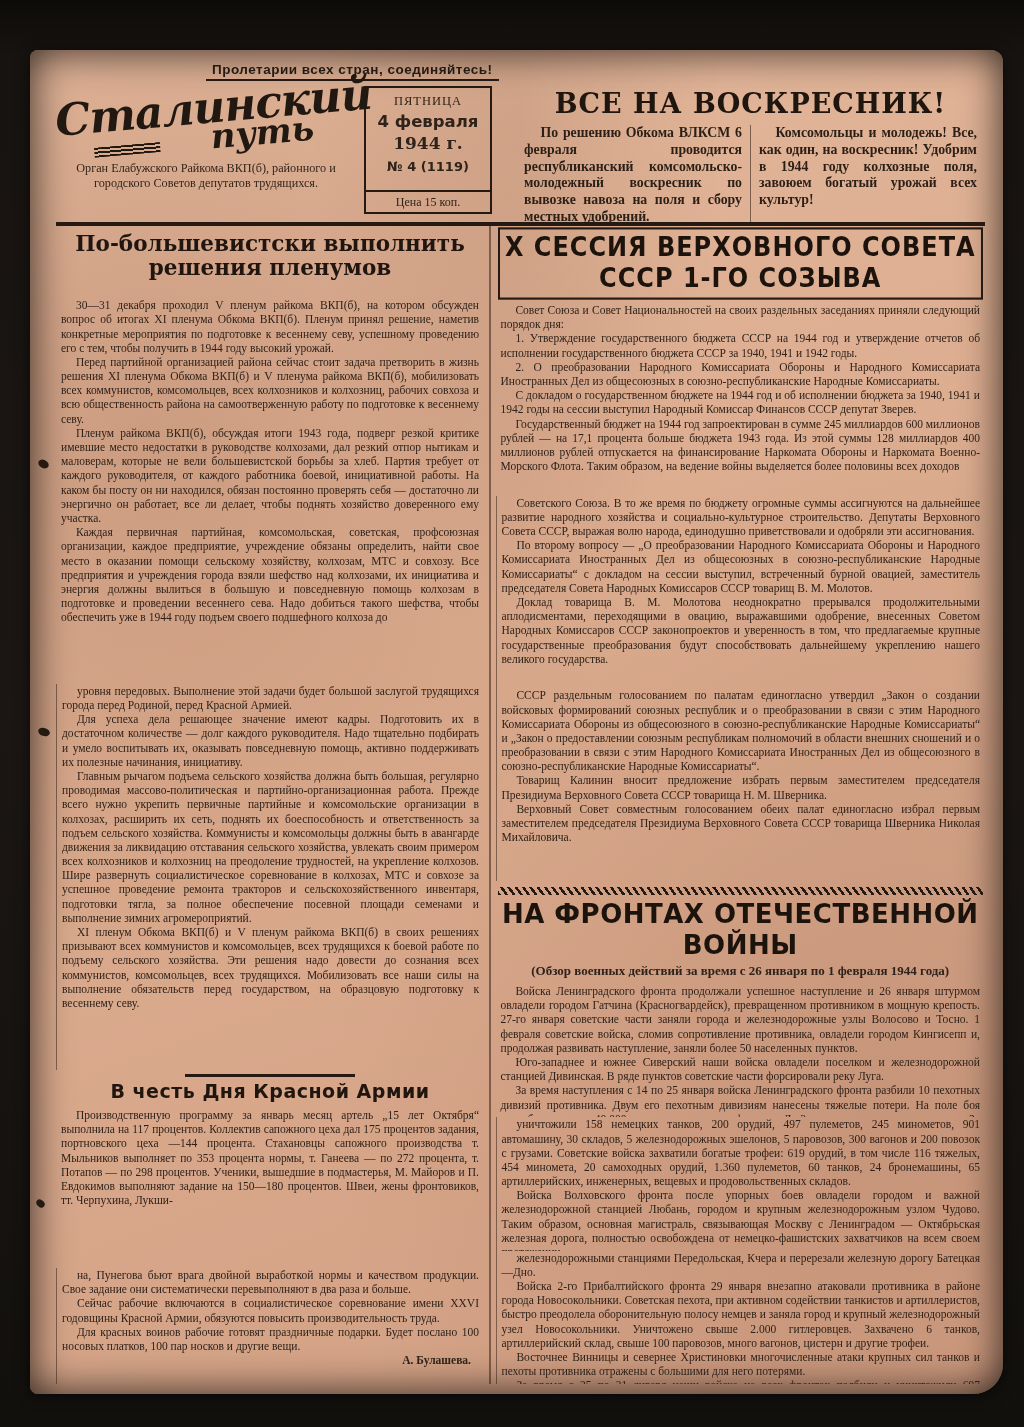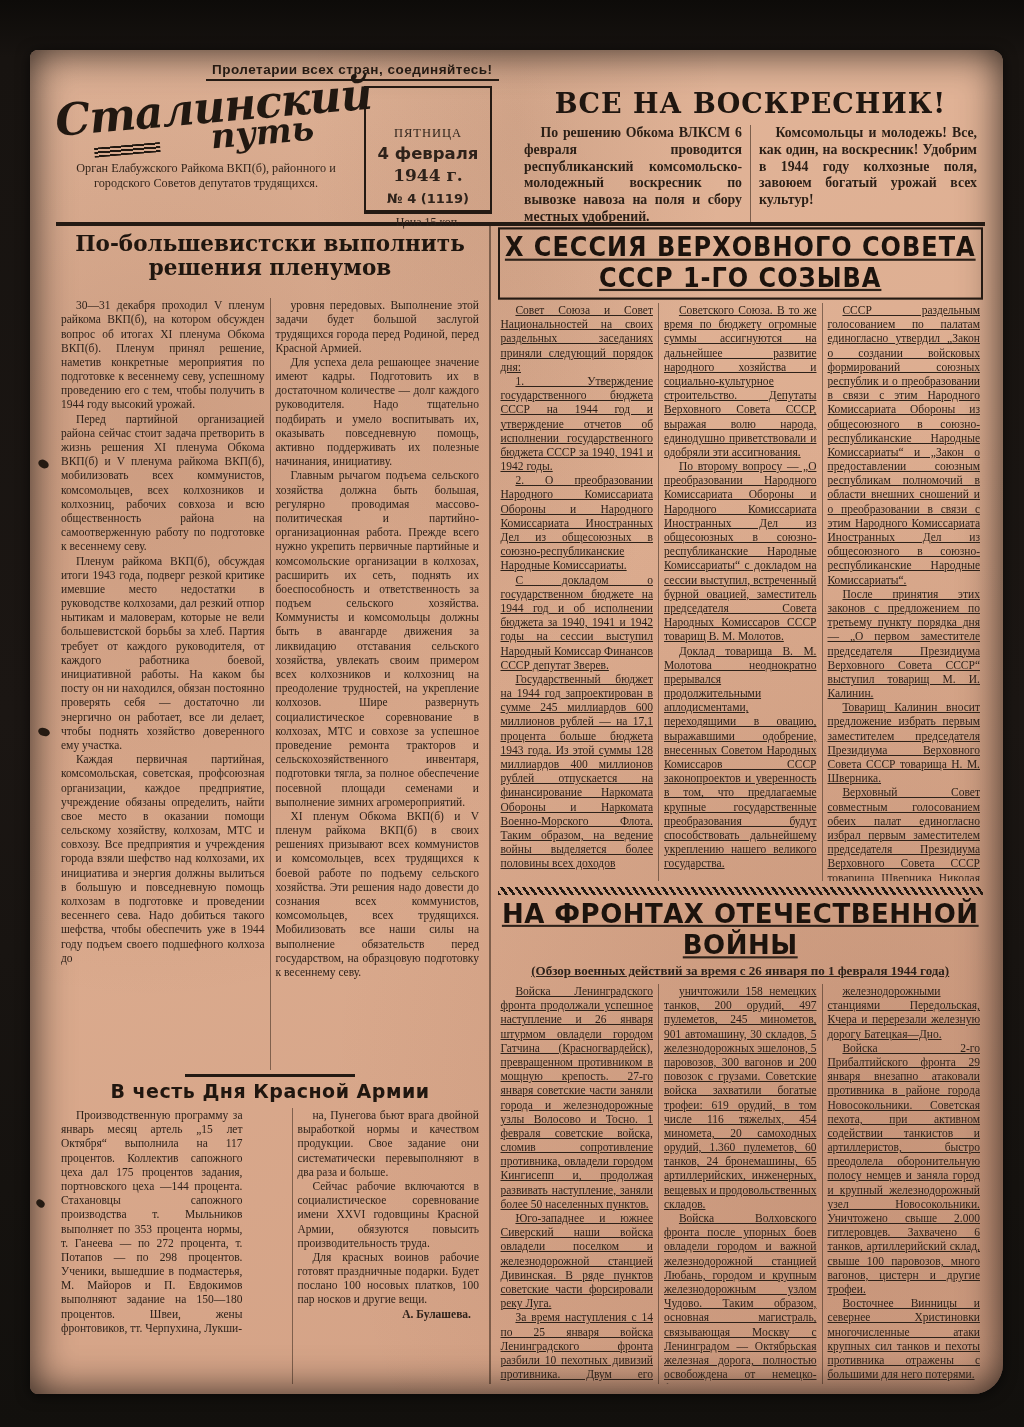--- a/index.html
+++ b/index.html
@@ -45,45 +45,45 @@
   .logo-line2:before{
     content:"";position:absolute;left:-74px;top:16px;width:66px;height:10px;
     background:repeating-linear-gradient(180deg,#211811 0 2px,transparent 2px 4px);
   }
   .organ{font-size:12.2px;line-height:1.2;margin-top:9px;color:#33251b;}
   .issue-box{
     width:124px;margin-left:8px;border:2px solid #241a13;text-align:center;
     display:flex;flex-direction:column;justify-content:space-between;
   }
   .issue-main{padding:6px 2px 4px 2px;}
-  .issue-weekday{font-size:12.5px;letter-spacing:1px;margin-top:32px;}
+  .issue-weekday{font-size:12.5px;letter-spacing:1px;}
   .issue-date{font-family:"DejaVu Sans","Liberation Sans",sans-serif;font-weight:bold;font-size:16.5px;margin-top:3px;}
   .issue-year{font-family:"DejaVu Serif",serif;font-weight:bold;font-size:17px;margin-top:2px;}
   .issue-number{font-family:"DejaVu Sans",sans-serif;font-weight:bold;font-size:13px;margin-top:6px;}
   .issue-price{border-top:2px solid #241a13;font-size:12px;padding:3px 0 2px 0;}
   .lead{flex:1;margin-left:24px;display:flex;flex-direction:column;}
   .lead-title{
     text-align:center;font-family:"DejaVu Serif",serif;font-weight:bold;
     font-size:27px;letter-spacing:1px;color:#1f1610;margin:2px 0 6px 0;
   }
   .lead-cols{display:flex;flex:1;}
   .lead-col{flex:1;font-size:13.8px;font-weight:bold;line-height:1.22;text-align:justify;padding:0 8px;color:#2b1f16;}
   .lead-col + .lead-col{border-left:1.5px solid rgba(40,26,16,.55);}
   .lead-col p{margin:0;text-indent:1.2em;}
 
   .body-row{display:flex;height:1158px;}
   .left-block{width:428px;display:flex;flex-direction:column;}
   .v-rule{width:1.5px;background:rgba(40,26,16,.5);margin:0 5px;}
-  .right-block{flex:1;display:flex;flex-direction:column;text-decoration:underline;}
+  .right-block{flex:1;display:flex;flex-direction:column;}
 
   h2.headline{
     text-align:center;font-family:"DejaVu Serif",serif;font-weight:bold;
     font-size:21.5px;line-height:1.12;margin:6px 0 18px 0;color:#20160f;
   }
-  .cols{display:flex;overflow:hidden;}
+  .cols{display:flex;overflow:hidden;flex-direction:column;}
   .col{flex:1;font-size:11.5px;line-height:1.235;text-align:justify;padding:0 5px;overflow:hidden;}
   .col + .col{border-left:1.2px solid rgba(40,26,16,.5);}
   .col p{margin:0;text-indent:1.3em;}
   .plenum-cols{height:800px;}
 
   .armyday{border-top:0;}
   .armyday-rule{width:170px;height:3.5px;background:#241a13;margin:4px auto 3px auto;}
   .armyday-title{
     text-align:center;font-family:"DejaVu Sans","Liberation Sans",sans-serif;
     font-weight:bold;font-size:19px;letter-spacing:.5px;margin:1px 0 6px 0;color:#20160f;
@@ -200,21 +200,20 @@
             <p>С докладом о государственном бюджете на 1944 год и об исполнении бюджета за 1940, 1941 и 1942 годы на сессии выступил Народный Комиссар Финансов СССР депутат Зверев.</p>
             <p>Государственный бюджет на 1944 год запроектирован в сумме 245 миллиардов 600 миллионов рублей — на 17,1 процента больше бюджета 1943 года. Из этой суммы 128 миллиардов 400 миллионов рублей отпускается на финансирование Наркомата Обороны и Наркомата Военно-Морского Флота. Таким образом, на ведение войны выделяется более половины всех доходов</p>
           </div>
         <div class="col">
             <p>Советского Союза. В то же время по бюджету огромные суммы ассигнуются на дальнейшее развитие народного хозяйства и социально-культурное строительство. Депутаты Верховного Совета СССР, выражая волю народа, единодушно приветствовали и одобряли эти ассигнования.</p>
             <p>По второму вопросу — „О преобразовании Народного Комиссариата Обороны и Народного Комиссариата Иностранных Дел из общесоюзных в союзно-республиканские Народные Комиссариаты“ с докладом на сессии выступил, встреченный бурной овацией, заместитель председателя Совета Народных Комиссаров СССР товарищ В. М. Молотов.</p>
             <p>Доклад товарища В. М. Молотова неоднократно прерывался продолжительными аплодисментами, переходящими в овацию, выражавшими одобрение, внесенных Советом Народных Комиссаров СССР законопроектов и уверенность в том, что предлагаемые крупные государственные преобразования будут способствовать дальнейшему укреплению нашего великого государства.</p>
           </div>
         <div class="col">
             <p>СССР раздельным голосованием по палатам единогласно утвердил „Закон о создании войсковых формирований союзных республик и о преобразовании в связи с этим Народного Комиссариата Обороны из общесоюзного в союзно-республиканские Народные Комиссариаты“ и „Закон о предоставлении союзным республикам полномочий в области внешних сношений и о преобразовании в связи с этим Народного Комиссариата Иностранных Дел из общесоюзного в союзно-республиканские Народные Комиссариаты“.</p>
-            <p>После принятия этих законов с предложением по третьему пункту порядка дня — „О первом заместителе председателя Президиума Верховного Совета СССР“ выступил товарищ М. И. Калинин.</p>
             <p>Товарищ Калинин вносит предложение избрать первым заместителем председателя Президиума Верховного Совета СССР товарища Н. М. Шверника.</p>
             <p>Верховный Совет совместным голосованием обеих палат единогласно избрал первым заместителем председателя Президиума Верховного Совета СССР товарища Шверника Николая Михайловича.</p>
           </div>
       </div>
 
       <div class="hatch-divider"></div>
       <div class="fronts-title">НА ФРОНТАХ ОТЕЧЕСТВЕННОЙ ВОЙНЫ</div>
       <div class="fronts-subtitle">(Обзор военных действий за время с 26 января по 1 февраля 1944 года)</div>
       <div class="cols fronts-cols">
         <div class="col">

